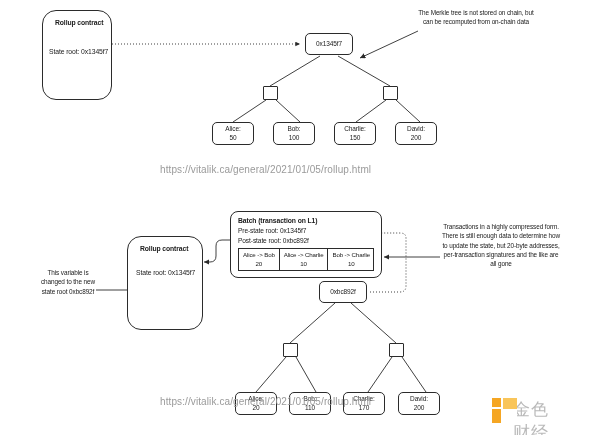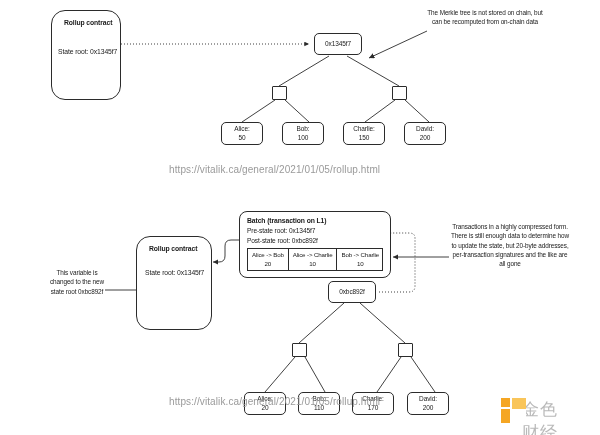--- a/index.html
+++ b/index.html
@@ -10,21 +10,21 @@
   body {
     width: 600px;
     height: 435px;
     position: relative;
     overflow: hidden;
     font-family: "Liberation Sans", sans-serif;
     color: #1a1a1a;
   }
   #canvas {
     position: absolute;
-    left: 17px; top: 0;
+    left: 8px; top: 0;
     width: 548px;
     height: 435px;
   }
   svg.wires {
     position: absolute;
     left: 0; top: 0;
     width: 600px;
     height: 435px;
     pointer-events: none;
   }

